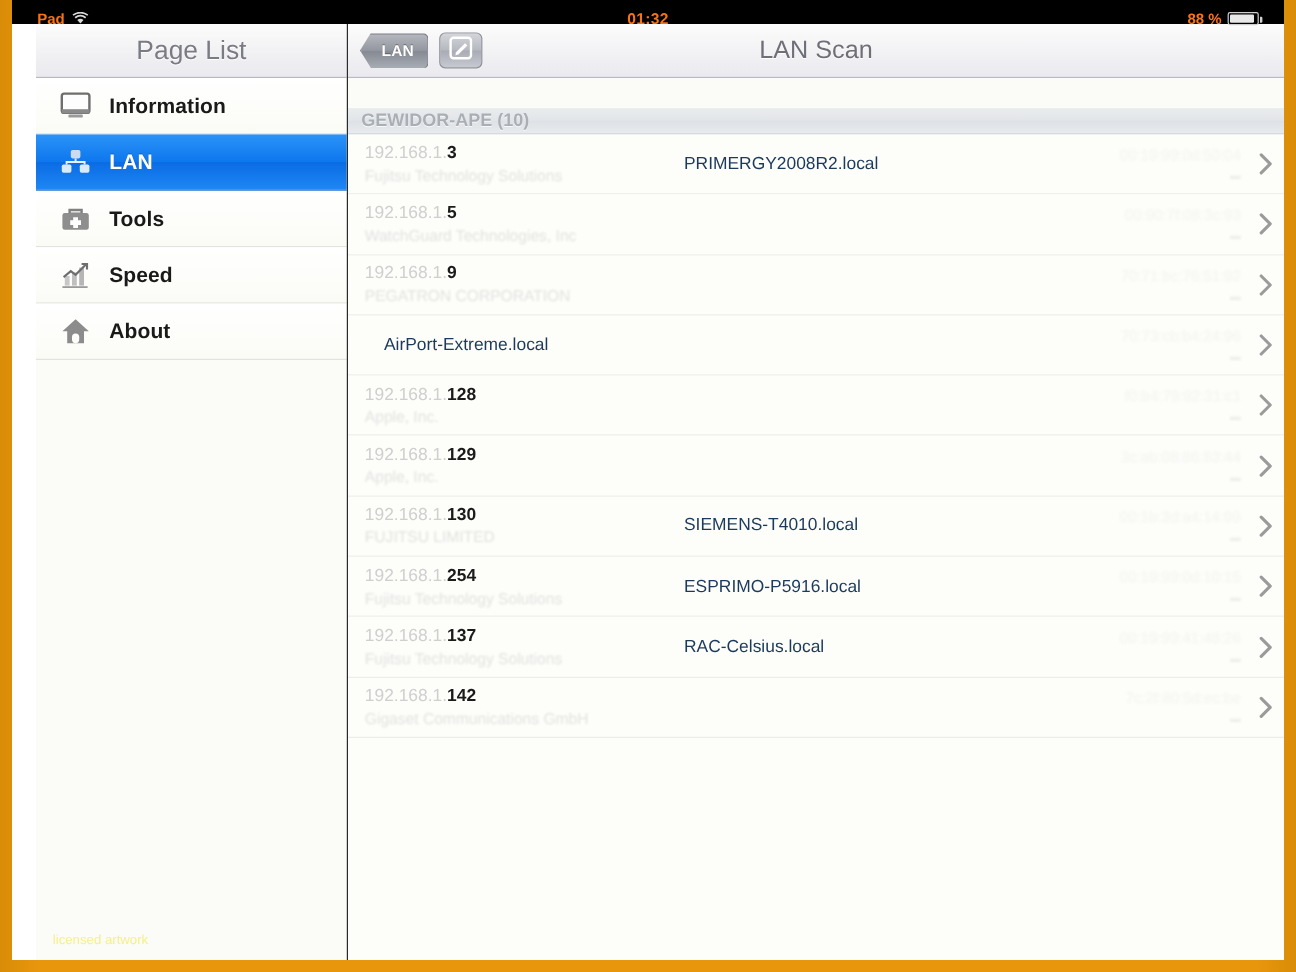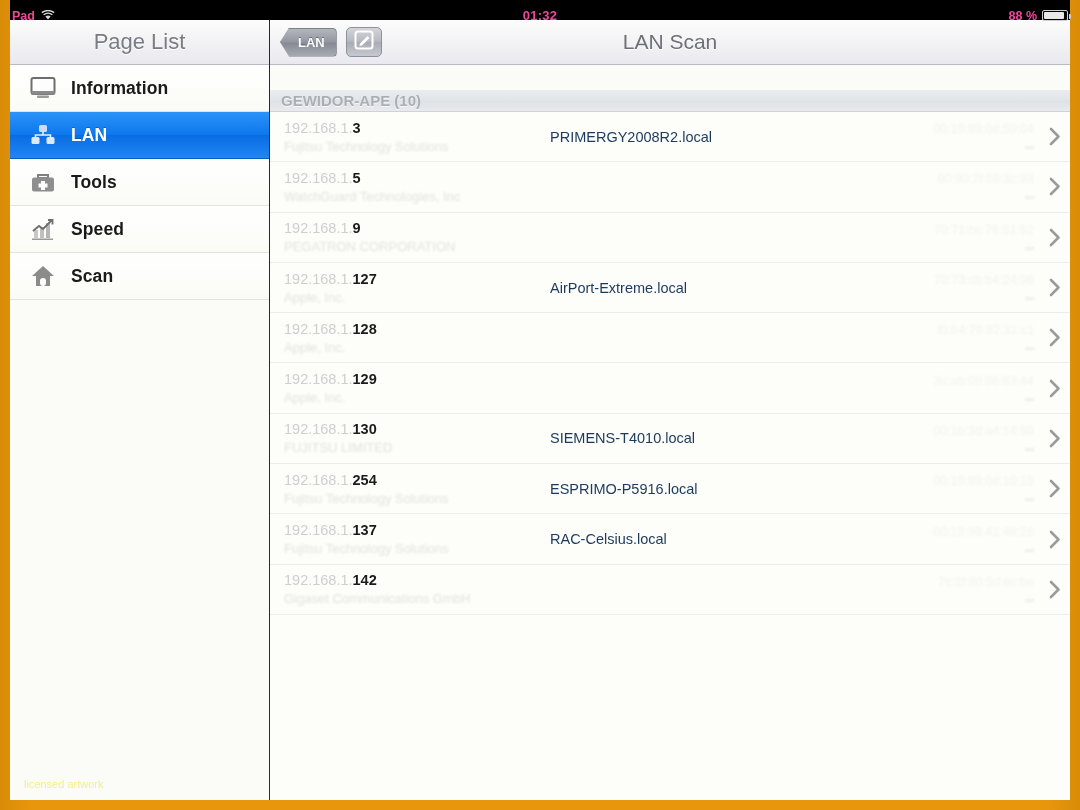--- a/index.html
+++ b/index.html
@@ -16,25 +16,25 @@
     width: 1080px; height: 810px;
     background: linear-gradient(to right, #D98C08 0%, #E8960C 3%, #E8960C 97%, #D98C08 100%);
     padding: 0;
   }
 
   
   .status-bar {
     position: absolute; left: 10px; top: 0;
     width: 1060px; height: 31px;
     background: #000;
-    color: #ec4899;
+    color: #f97316;
     font-size: 12.5px;
     font-weight: bold;
     display: flex; align-items: center;
-    padding: 0 2px;
+    padding: 0 21px;
   }
   .status-left { display: flex; align-items: center; gap: 6px; }
   .status-center {
     position: absolute; left: 0; right: 0; text-align: center;
     font-size: 13px; font-weight: bold; letter-spacing: 0.3px;
   }
   .status-right {
     margin-left: auto; display: flex; align-items: center; gap: 5px;
     position: relative; z-index: 2; justify-content: flex-end;
   }
@@ -60,21 +60,21 @@
     background: #ffffff;
     display: flex;
     overflow: hidden;
   }
 
   
   .sidebar {
     width: 259px; height: 100%;
     background: #fbfbf7;
     position: relative;
-    display: flex; flex-direction: column;
+    display: flex; flex-direction: column; margin-left: 20px;
   }
   .sidebar-header {
     height: 45px;
     background: linear-gradient(to bottom, #fcfcfc 0%, #f2f2f4 50%, #e9e9ef 100%);
     display: flex; align-items: center; justify-content: center;
     border-bottom: 1px solid #b9b9c2;
   }
   .sidebar-title {
     font-size: 22px; color: #7b7b84; font-weight: normal;
     text-shadow: 0 1px 0 #ffffff;
@@ -309,21 +309,21 @@
           <span class="si-label">Speed</span>
         </div>
 
         <div class="sidebar-item">
           <span class="si-icon">
             <svg width="26" height="24" viewBox="0 0 26 24">
               <path d="M13 2 L24 12 h-4 v10 h-14 V12 H2 Z" fill="#8c8c8c"></path>
               <rect x="10" y="14" width="6" height="8" rx="3" fill="#fdfdfa"></rect>
             </svg>
           </span>
-          <span class="si-label">Scan</span>
+          <span class="si-label">About</span>
         </div>
 
       </div>
       <div class="watermark">licensed artwork</div>
     </div>
 
     <div class="content">
 
       <div class="navbar">
         <div class="btn-back">
@@ -387,24 +387,20 @@
               <div class="mac-line">70:71:bc:76:51:92</div>
               <div class="mac-sub">▬</div>
             </div>
             <div class="col-chevron">
               <svg width="12" height="19" viewBox="0 0 12 19">
                 <path d="M2 2 L9.5 9.5 L2 17" stroke="#9b9b9b" stroke-width="2.6" fill="none" stroke-linecap="round" stroke-linejoin="round"></path>
               </svg>
             </div>
           </div>
           <div class="device-row">
-            <div class="col-ip">
-              <div class="ip-line"><span>192.168.1.</span><span class="ip-host">127</span></div>
-              <div class="vendor-line">Apple, Inc.</div>
-            </div>
             <div class="col-host">AirPort-Extreme.local</div>
             <div class="col-mac">
               <div class="mac-line">70:73:cb:b4:24:96</div>
               <div class="mac-sub">▬</div>
             </div>
             <div class="col-chevron">
               <svg width="12" height="19" viewBox="0 0 12 19">
                 <path d="M2 2 L9.5 9.5 L2 17" stroke="#9b9b9b" stroke-width="2.6" fill="none" stroke-linecap="round" stroke-linejoin="round"></path>
               </svg>
             </div>

